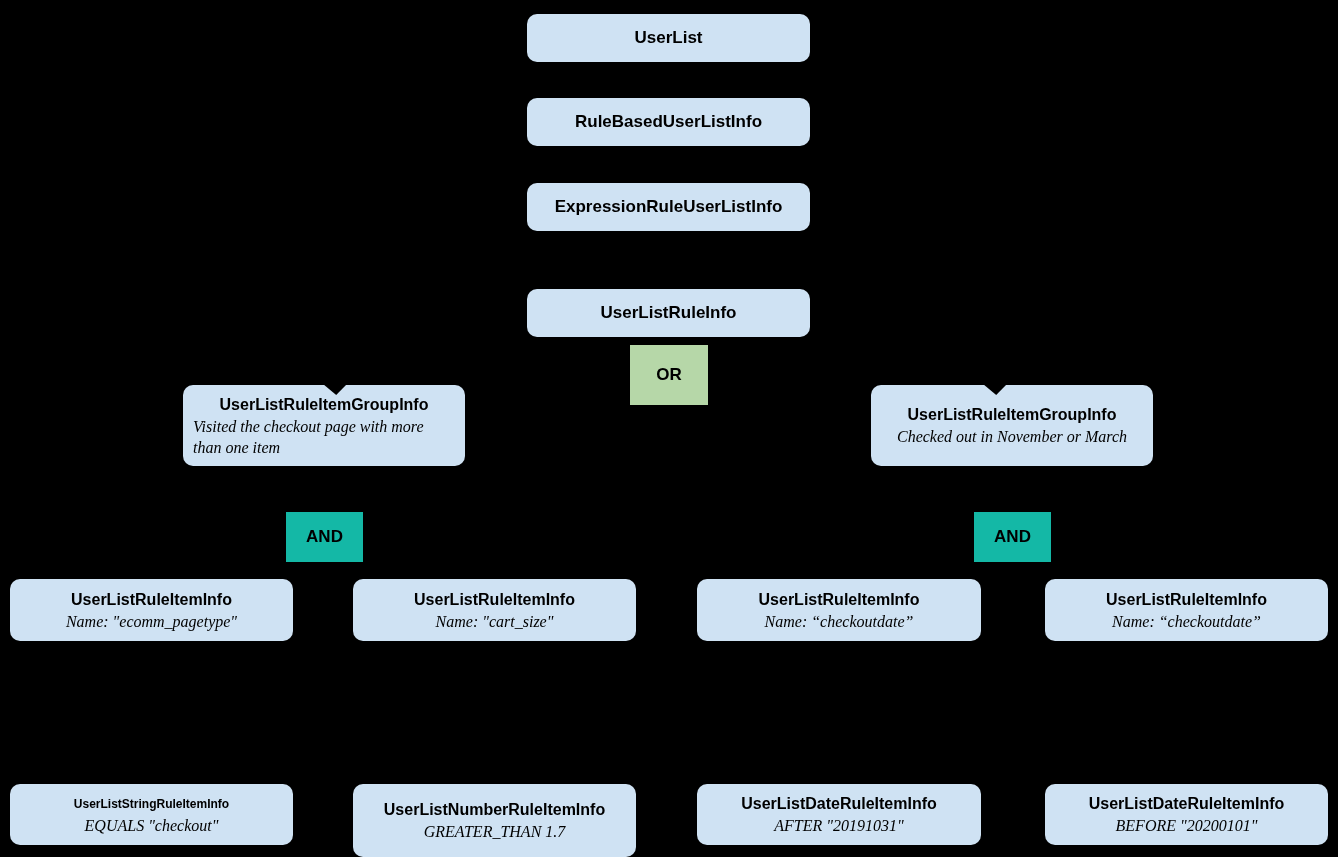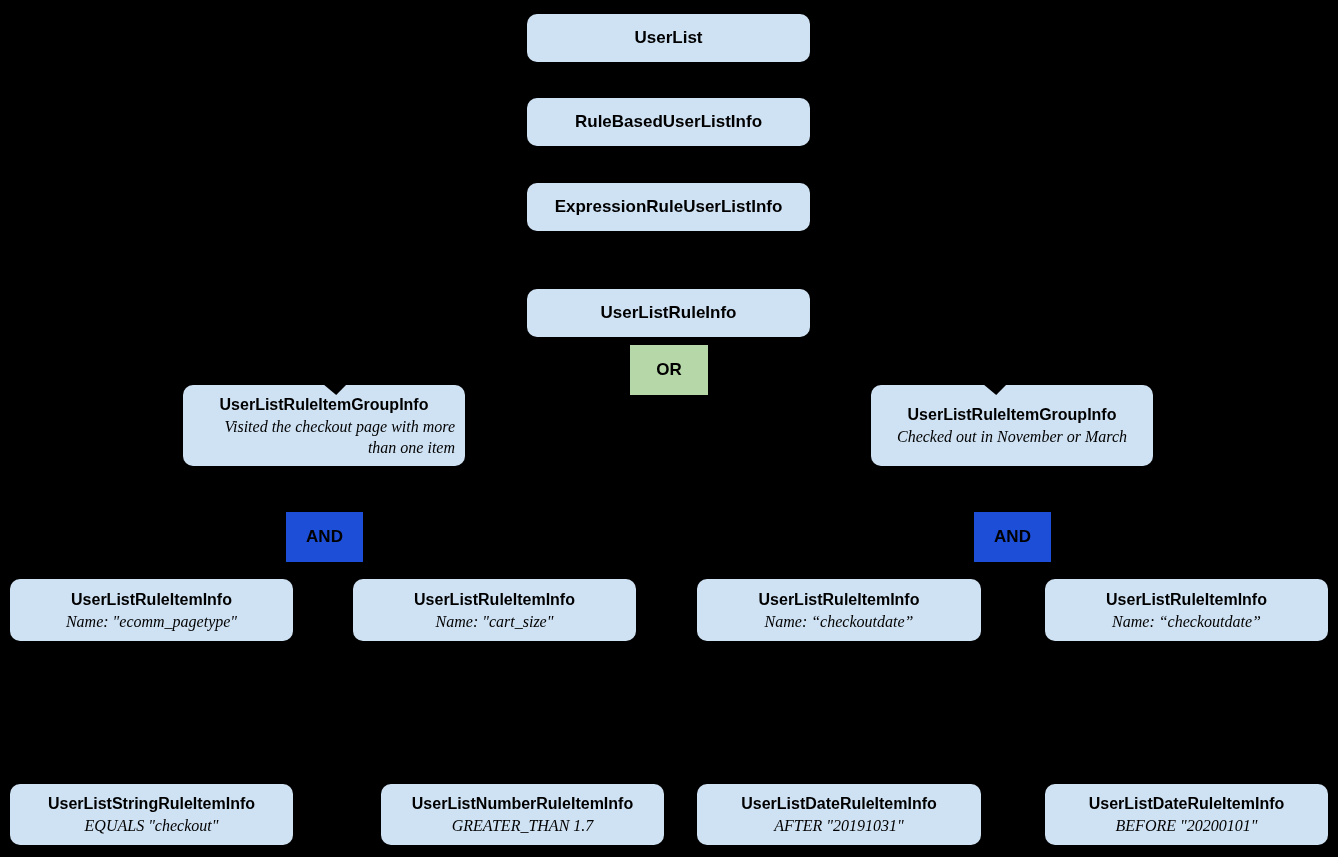--- a/index.html
+++ b/index.html
@@ -13,21 +13,21 @@
     overflow: hidden;
   }
   .node {
     position: absolute;
     background: #cfe2f3;
     border-radius: 10px;
     display: flex;
     flex-direction: column;
     align-items: center;
     justify-content: center;
-    text-align: right;
+    text-align: left;
     box-sizing: border-box;
     padding: 4px 10px;
   }
   .node-title {
     font-weight: bold;
     font-size: 17px;
     line-height: 22px;
     white-space: nowrap;
   }
   .node-sub {
@@ -38,21 +38,21 @@
   }
   .operator {
     position: absolute;
     display: flex;
     align-items: center;
     justify-content: center;
     font-weight: bold;
     font-size: 17px;
   }
   .op-or  { background: #b6d7a8; }
-  .op-and { background: #1d4ed8; }
+  .op-and { background: #14b8a6; }
   .arrowhead {
     position: absolute;
     width: 24px;
     height: 11px;
     background: #000000;
     clip-path: polygon(0 0, 100% 0, 55% 100%);
     top: -1px;
   }
 </style>
 </head>
@@ -69,21 +69,21 @@
   </div>
 
   <div class="node" style="left:527px; top:98px;  width:283px; height:48px;">
     <div class="node-title">RuleBasedUserListInfo</div>
   </div>
 
   <div class="node" style="left:527px; top:267px; width:283px; height:48px;margin-top:22px;">
     <div class="node-title">UserListRuleInfo</div>
   </div>
 
-  <div class="operator op-or" style="left:630px; top:345px; width:78px; height:50px;">
+  <div class="operator op-or" style="left:630px; top:345px; width:78px; height:60px;">
     <span>OR</span>
   </div>
 
   <div class="node" style="left:183px; top:385px; width:282px; height:81px;">
     <span class="arrowhead" style="left:140px;"></span>
     <div class="node-title" style="font-size:16px;">UserListRuleItemGroupInfo</div>
     <div class="node-sub">Visited the checkout page with more than one item</div>
   </div>
 
   <div class="node" style="left:871px; top:385px; width:282px; height:81px;">
@@ -114,25 +114,25 @@
     <div class="node-title" style="font-size:16px;">UserListRuleItemInfo</div>
     <div class="node-sub">Name: “checkoutdate”</div>
   </div>
 
   <div class="node" style="left:1045px; top:579px; width:283px; height:62px;">
     <div class="node-title" style="font-size:16px;">UserListRuleItemInfo</div>
     <div class="node-sub">Name: “checkoutdate”</div>
   </div>
 
   <div class="node" style="left:10px; top:784px; width:283px; height:61px;">
-    <div class="node-title" style="font-size:16px;">UserListStringRuleItemInfo</div>
+    <div class="node-title" style="font-size:12px;">UserListStringRuleItemInfo</div>
     <div class="node-sub">EQUALS "checkout"</div>
   </div>
 
-  <div class="node" style="left:353px; top:784px; width:283px; height:61px;margin-left:28px;">
+  <div class="node" style="left:353px; top:784px; width:283px; height:73px;">
     <div class="node-title" style="font-size:16px;">UserListNumberRuleItemInfo</div>
     <div class="node-sub">GREATER_THAN 1.7</div>
   </div>
 
   <div class="node" style="left:697px; top:784px; width:284px; height:61px;">
     <div class="node-title" style="font-size:16px;">UserListDateRuleItemInfo</div>
     <div class="node-sub">AFTER "20191031"</div>
   </div>
 
   <div class="node" style="left:1045px; top:784px; width:283px; height:61px;">

